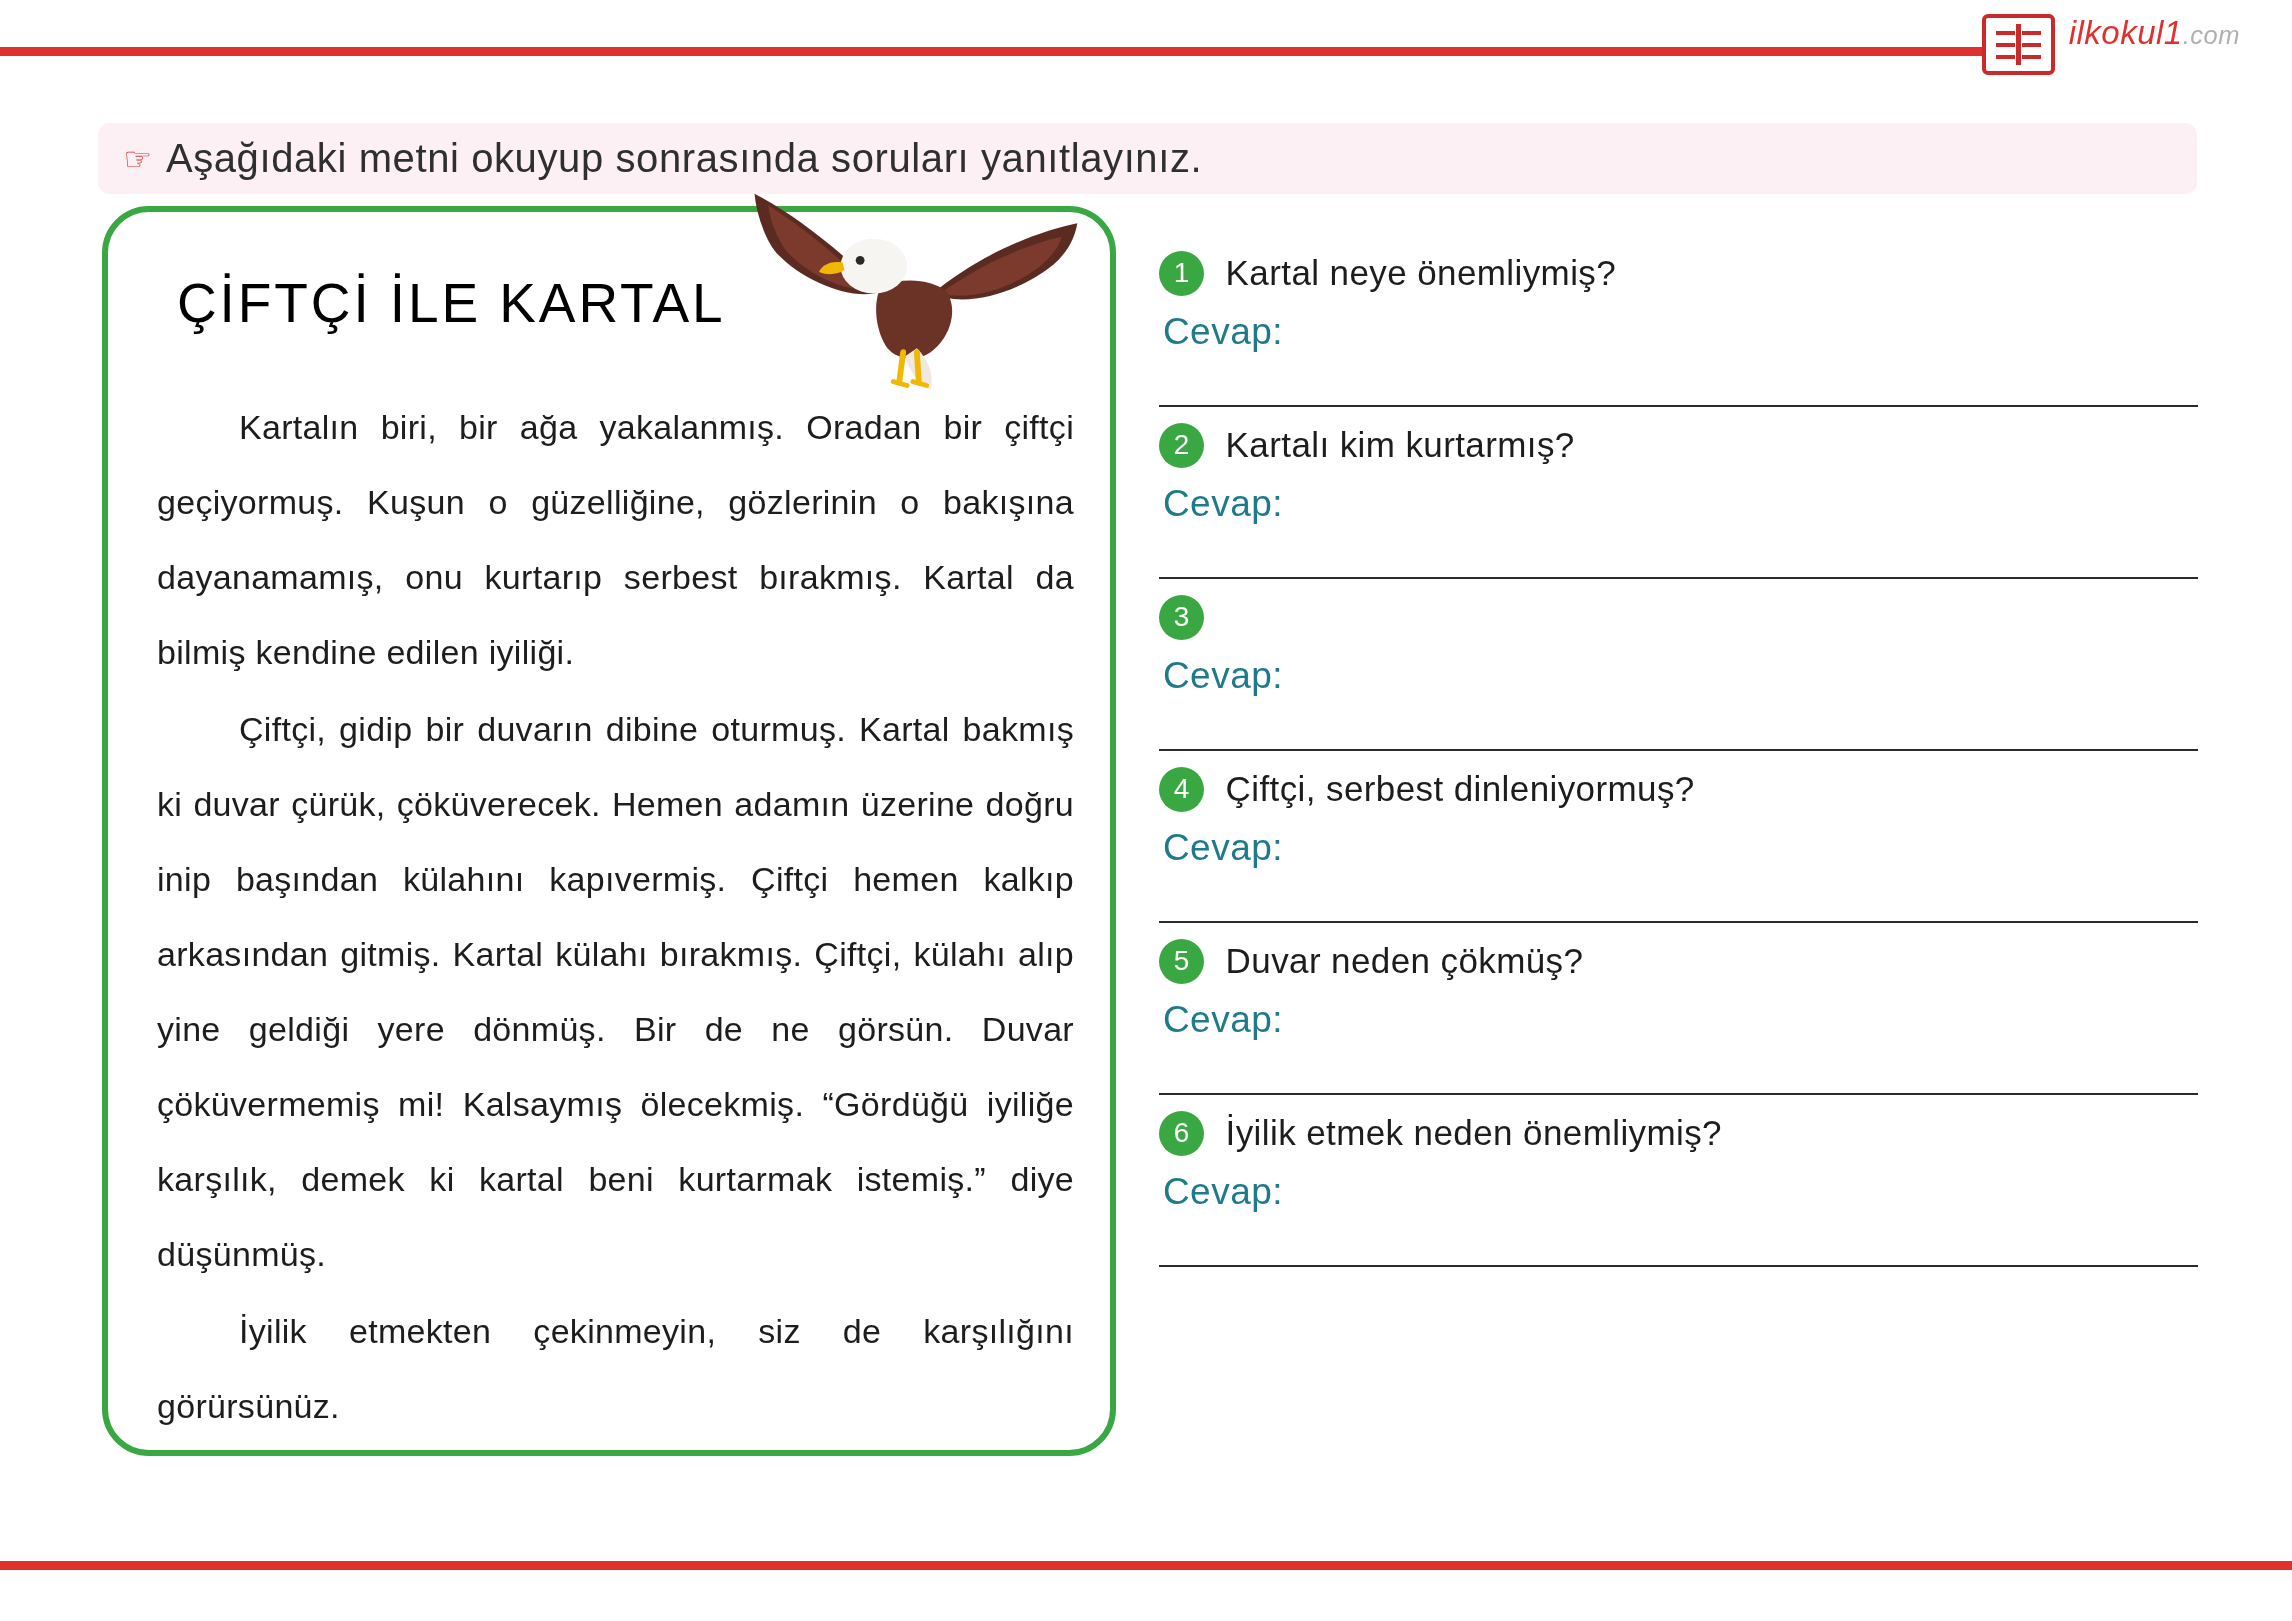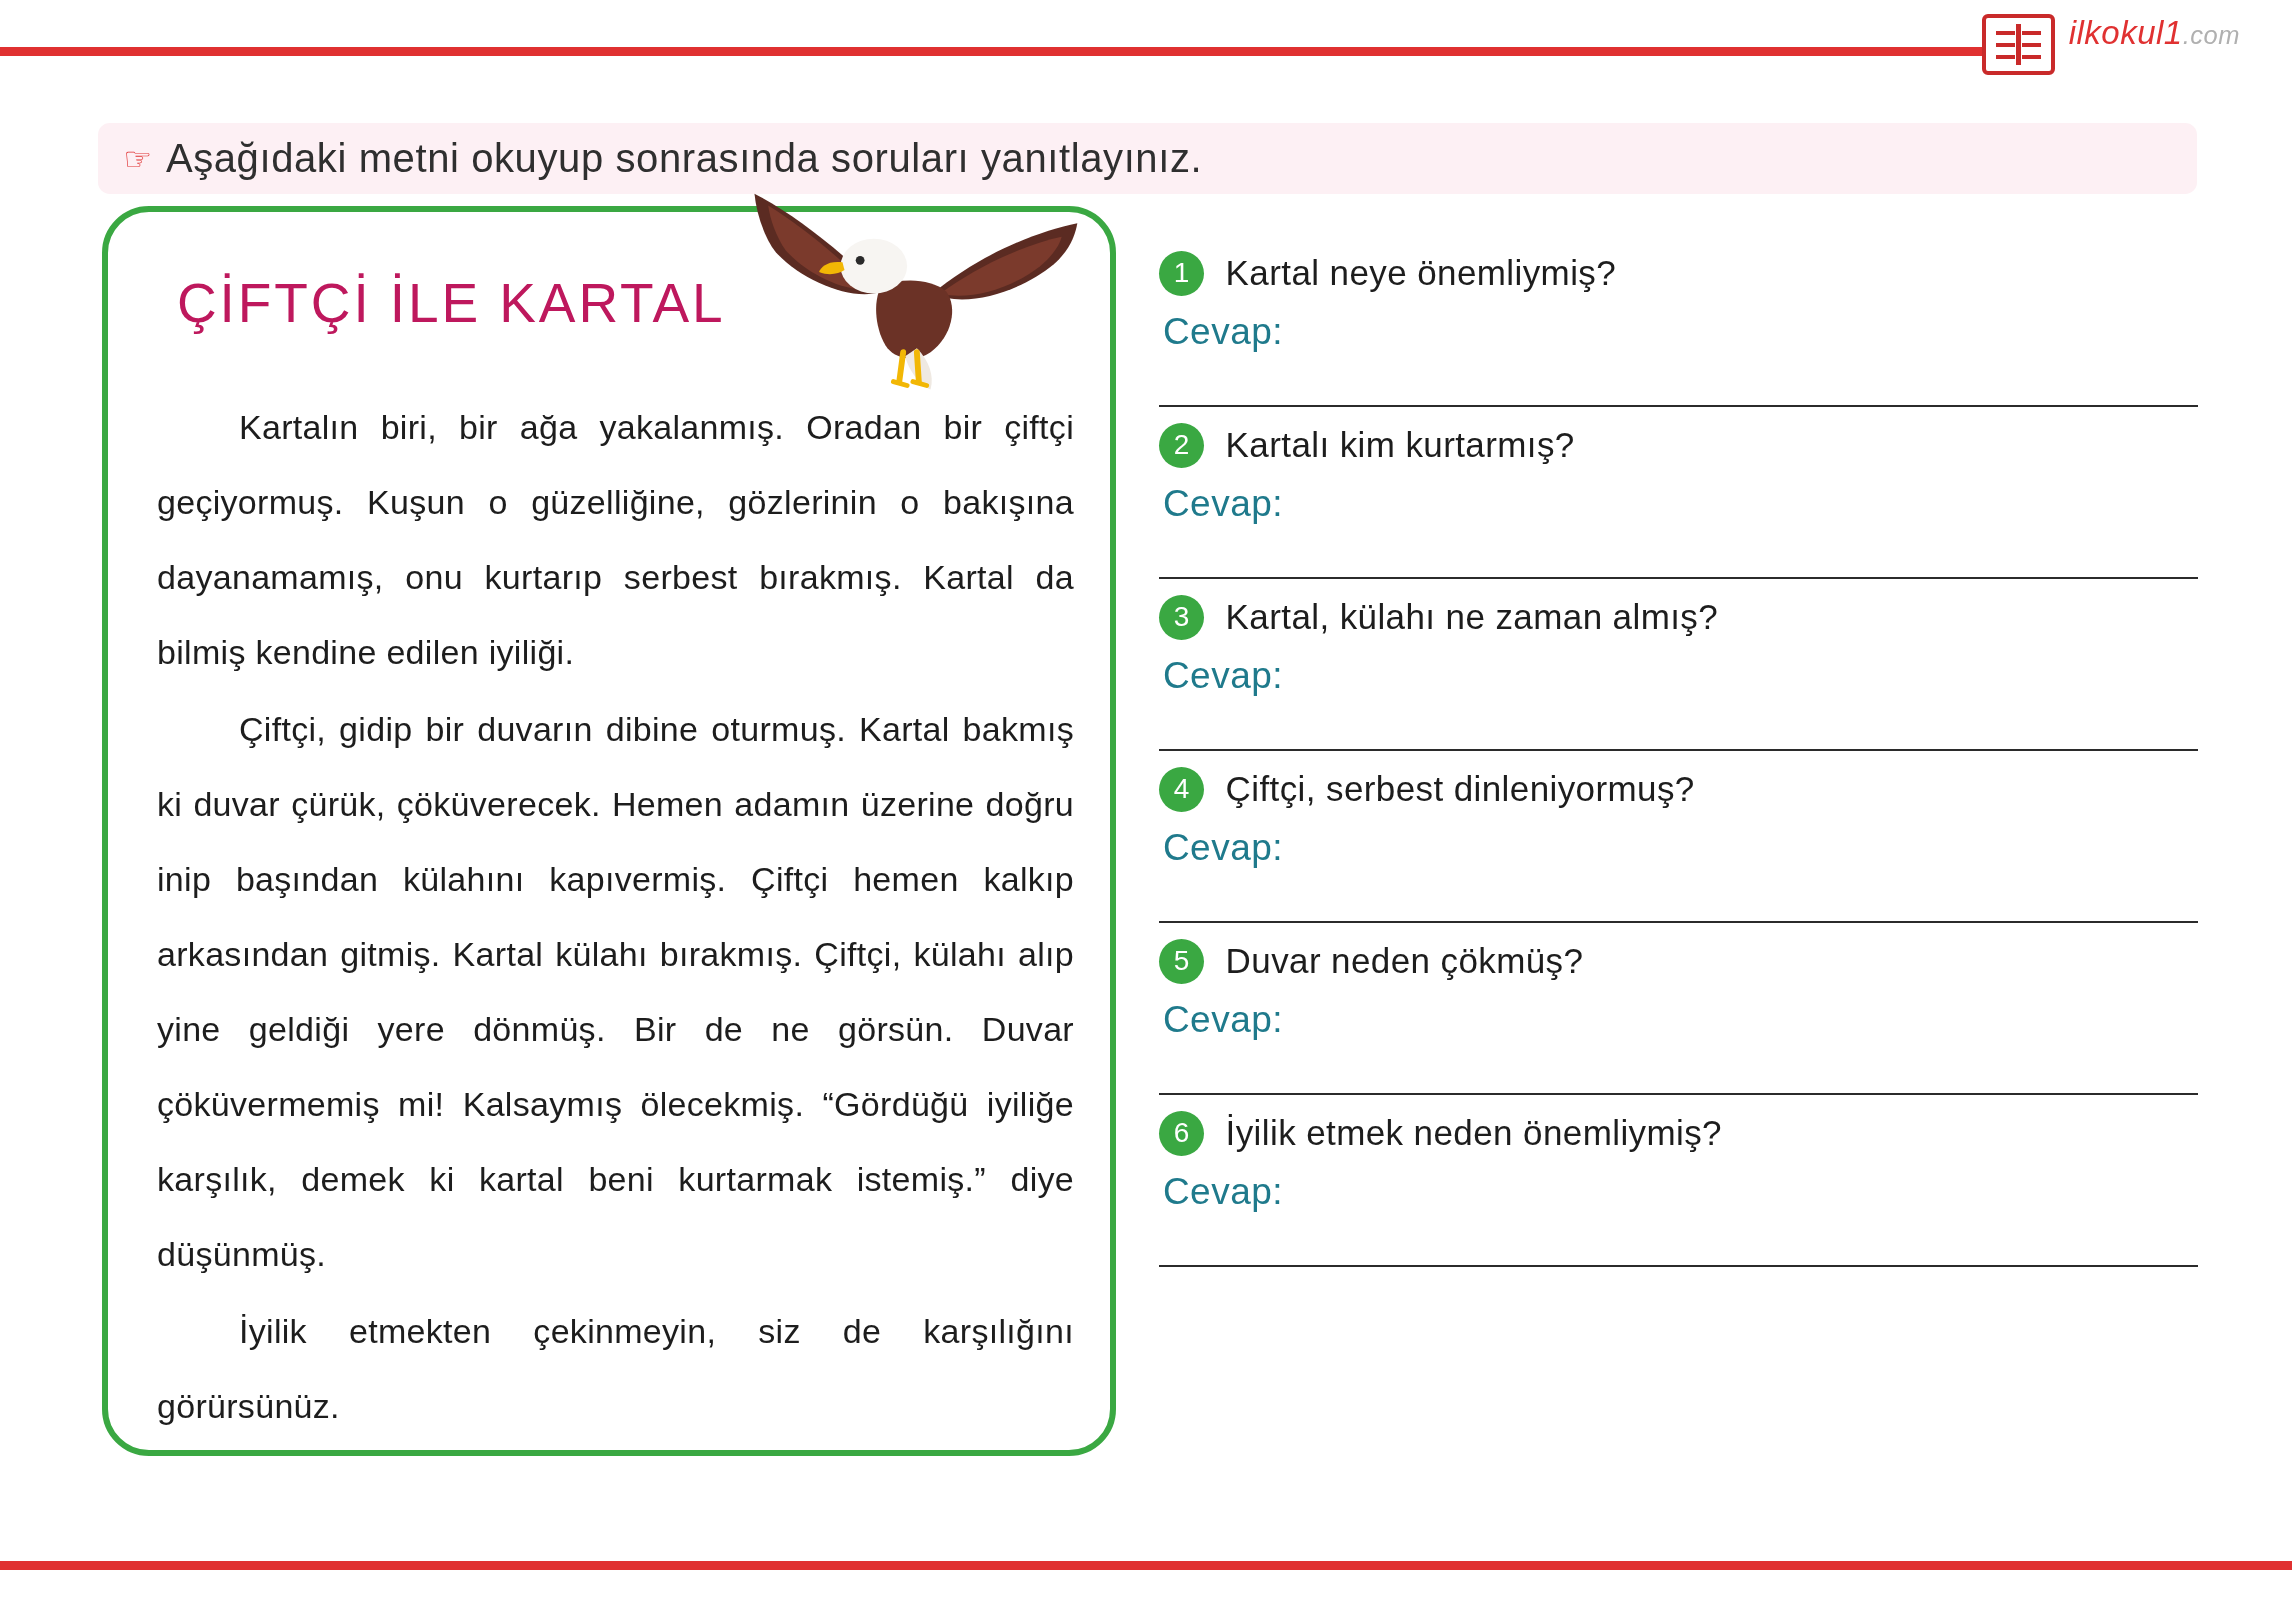--- a/index.html
+++ b/index.html
@@ -118,21 +118,21 @@
     border: 6.9px solid #3aa842;
     border-radius: 47px;
     box-sizing: border-box;
     background: #ffffff;
   }
   .story-title {
     position: absolute;
     left: 69px;
     top: 59px;
     font-size: 55px;
-    color: #be185d;
+    color: #000000;
     letter-spacing: 2.9px;
     font-family: "Liberation Sans", sans-serif;
   }
   .story-body {
     position: absolute;
     left: 47px;
     top: 176px;
     width: 921px;
     font-size: 34px;
     line-height: 75px;
@@ -275,21 +275,20 @@
       <div class="q-text">Kartalı kim kurtarmış?</div>
     </div>
     <div class="answer-line">
       <span class="answer-label">Cevap:</span>
     </div>
   </div>
 
   <div class="q-block">
     <div class="q-row">
       <div class="q-num">3</div>
-      <div class="q-text">Kartal, külahı ne zaman almış?</div>
     </div>
     <div class="answer-line">
       <span class="answer-label">Cevap:</span>
     </div>
   </div>
 
   <div class="q-block">
     <div class="q-row">
       <div class="q-num">4</div>
       <div class="q-text">Çiftçi, serbest dinleniyormuş?</div>

